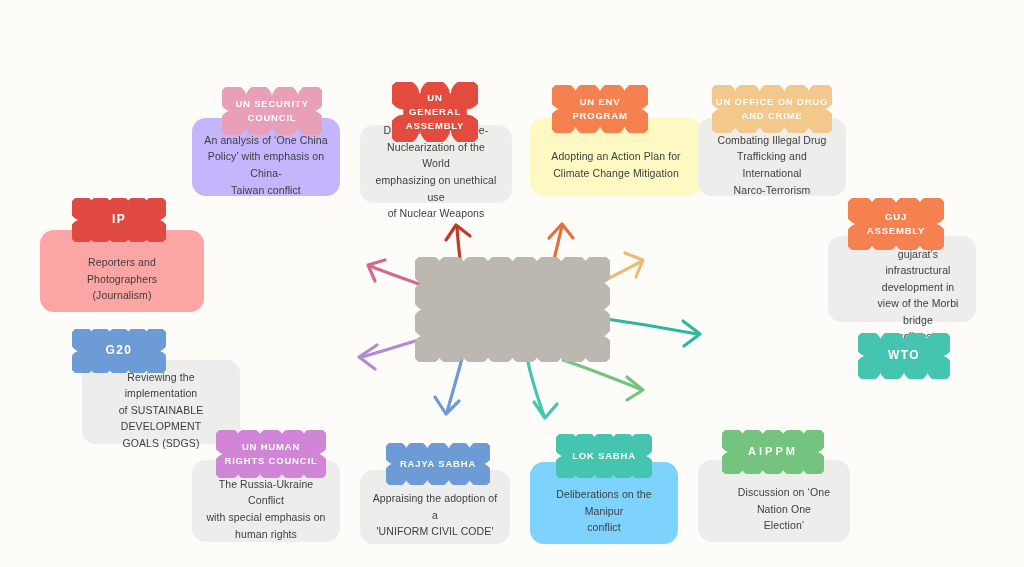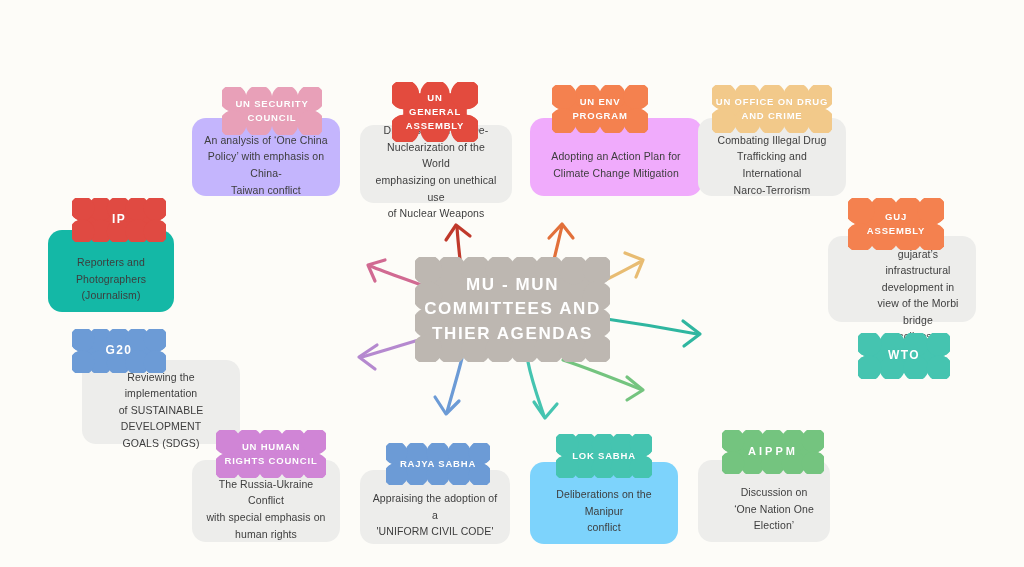--- a/index.html
+++ b/index.html
@@ -150,23 +150,20 @@
           <circle cx="12.48" cy="12.48" r="14.72" fill="#BDB7B1"></circle>
           <circle cx="182.52" cy="12.48" r="14.72" fill="#BDB7B1"></circle>
           <circle cx="12.48" cy="39.16" r="14.72" fill="#BDB7B1"></circle>
           <circle cx="182.52" cy="39.16" r="14.72" fill="#BDB7B1"></circle>
           <circle cx="12.48" cy="65.83999999999999" r="14.72" fill="#BDB7B1"></circle>
           <circle cx="182.52" cy="65.83999999999999" r="14.72" fill="#BDB7B1"></circle>
           <circle cx="12.48" cy="92.52" r="14.72" fill="#BDB7B1"></circle>
           <circle cx="182.52" cy="92.52" r="14.72" fill="#BDB7B1"></circle>
         </g>
     </svg>
-    <div id="center-label">MU - MUN
-COMMITTEES AND
-THIER AGENDAS</div>
   </div>
 
   <div class="card pad-top" style="left: 192px; top: 118px; width: 148px; height: 78px; background: #c4b5fd;">
     <div class="card-desc">An analysis of ‘One China
 Policy’ with emphasis on China-
 Taiwan conflict</div>
   </div>
   <div class="badge" style="left:222px;top:87px;width:100px;height:48px;">
     <svg viewBox="0 0 100 48" preserveAspectRatio="none">
         <g class="cloudfill">
@@ -209,21 +206,21 @@
           <circle cx="73.52" cy="12.48" r="14.72" fill="#E34B3E"></circle>
           <circle cx="12.48" cy="47.519999999999996" r="14.72" fill="#E34B3E"></circle>
           <circle cx="73.52" cy="47.519999999999996" r="14.72" fill="#E34B3E"></circle>
         </g>
       </svg>
     <div class="badge-label sm">UN
 GENERAL
 ASSEMBLY</div>
   </div>
 
-  <div class="card pad-top" style="left: 530px; top: 118px; width: 172px; height: 78px; background: #f0abfc;">
+  <div class="card pad-top" style="left: 530px; top: 118px; width: 172px; height: 78px; background: #fef9c3;">
     <div class="card-desc">Adopting an Action Plan for
 Climate Change Mitigation</div>
   </div>
   <div class="badge" style="left:552px;top:85px;width:96px;height:48px;">
     <svg viewBox="0 0 96 48" preserveAspectRatio="none">
         <g class="cloudfill">
           <rect x="10.079999999999998" y="10.079999999999998" width="75.84" height="27.840000000000003" fill="#F4814F"></rect>
           <circle cx="10.799999999999999" cy="11.232" r="13.248" fill="#F4814F"></circle>
           <circle cx="10.799999999999999" cy="36.768" r="13.248" fill="#F4814F"></circle>
           <circle cx="35.6" cy="11.232" r="13.248" fill="#F4814F"></circle>
@@ -264,21 +261,21 @@
           <circle cx="11.232" cy="11.232" r="13.248" fill="#F2C98A"></circle>
           <circle cx="108.768" cy="11.232" r="13.248" fill="#F2C98A"></circle>
           <circle cx="11.232" cy="36.768" r="13.248" fill="#F2C98A"></circle>
           <circle cx="108.768" cy="36.768" r="13.248" fill="#F2C98A"></circle>
         </g>
       </svg>
     <div class="badge-label sm">UN OFFICE ON DRUG
 AND CRIME</div>
   </div>
 
-  <div class="card pad-top" style="left: 40px; top: 230px; width: 126px; height: 82px; background: #14b8a6; margin-left: 8px;">
+  <div class="card pad-top" style="left: 40px; top: 230px; width: 164px; height: 82px; background: #fca5a5;">
     <div class="card-desc">Reporters and Photographers
 (Journalism)</div>
   </div>
   <div class="badge" style="left:72px;top:198px;width:94px;height:44px;">
     <svg viewBox="0 0 94 44" preserveAspectRatio="none">
         <g class="cloudfill">
           <rect x="9.239999999999998" y="9.239999999999998" width="75.52000000000001" height="25.520000000000003" fill="#E04A42"></rect>
           <circle cx="9.899999999999999" cy="10.296" r="12.144" fill="#E04A42"></circle>
           <circle cx="9.899999999999999" cy="33.704" r="12.144" fill="#E04A42"></circle>
           <circle cx="28.45" cy="10.296" r="12.144" fill="#E04A42"></circle>
@@ -452,21 +449,21 @@
           <circle cx="86.1" cy="33.704" r="12.144" fill="#45C4B0"></circle>
           <circle cx="10.296" cy="10.296" r="12.144" fill="#45C4B0"></circle>
           <circle cx="85.70400000000001" cy="10.296" r="12.144" fill="#45C4B0"></circle>
           <circle cx="10.296" cy="33.704" r="12.144" fill="#45C4B0"></circle>
           <circle cx="85.70400000000001" cy="33.704" r="12.144" fill="#45C4B0"></circle>
         </g>
       </svg>
     <div class="badge-label sm">LOK SABHA</div>
   </div>
 
-  <div class="card pad-top" style="left: 698px; top: 460px; width: 132px; height: 82px; background: rgb(237, 237, 235); padding-left: 20px;">
+  <div class="card pad-top" style="left: 698px; top: 460px; width: 152px; height: 82px; background: rgb(237, 237, 235); padding-left: 20px;">
     <div class="card-desc">Discussion on ‘One Nation One
 Election’</div>
   </div>
   <div class="badge" style="left:722px;top:430px;width:102px;height:44px;">
     <svg viewBox="0 0 102 44" preserveAspectRatio="none">
         <g class="cloudfill">
           <rect x="9.239999999999998" y="9.239999999999998" width="83.52000000000001" height="25.520000000000003" fill="#74C47F"></rect>
           <circle cx="9.899999999999999" cy="10.296" r="12.144" fill="#74C47F"></circle>
           <circle cx="9.899999999999999" cy="33.704" r="12.144" fill="#74C47F"></circle>
           <circle cx="30.45" cy="10.296" r="12.144" fill="#74C47F"></circle>

